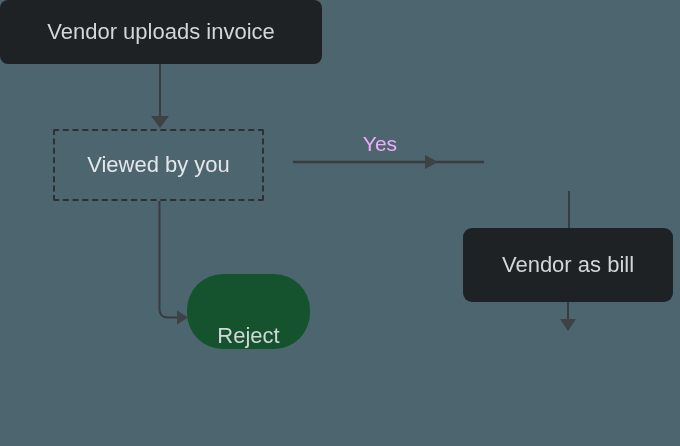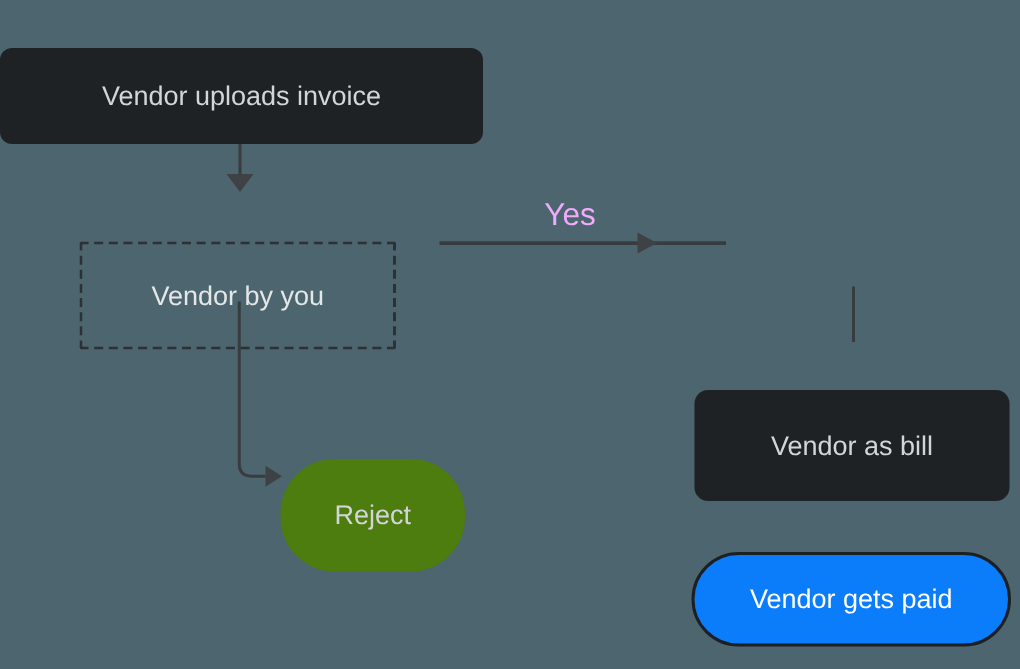--- a/index.html
+++ b/index.html
@@ -17,33 +17,32 @@
     position: absolute;
     left: 0; top: 0;
     width: 680px; height: 446px;
   }
 
   .node {
     position: absolute;
     display: flex;
     align-items: center;
     justify-content: center;
-    font-size: 18px;
+    font-size: 22px;
     color: #d3d6d8;
     box-sizing: border-box;
     white-space: nowrap;
-    margin-top: 32px;
   }
 
   #n-upload  { left: 0px;   top: 0px;   width: 322px; height: 64px; background: #1f2225; border-radius: 8px; }
   #n-viewed  { left: 53px;  top: 129px; width: 211px; height: 72px; border: 2px dashed #2d3134; border-radius: 2px; color: #e4e7e8; }
   #n-approve { left: 489px; top: 125px; width: 161px; height: 66px; background: #1f2225; border-radius: 33px; }
   #n-marked  { left: 463px; top: 228px; width: 210px; height: 74px; background: #1f2225; border-radius: 9px; }
   #n-paid    { left: 461px; top: 336px; width: 213px; height: 63px; background: #0b7cfa; border: 2px solid #1d2023; border-radius: 32px; color: #ffffff; }
-  #n-reject  { left: 187px; top: 274px; width: 123px; height: 75px; background: #4d7c0f; border-radius: 36px; }
+  #n-reject  { left: 187px; top: 274px; width: 123px; height: 75px; background: #14532d; border-radius: 36px; align-items: flex-end; }
 
   .edge-label {
     position: absolute;
     font-size: 21px;
     color: #f0abfc;
     text-align: center;
     width: 56px;
     white-space: nowrap;
   }
   #l-yes { left: 352px; top: 132px; }
@@ -69,31 +68,28 @@
 
     <path d="M159.5 201 L159.5 309 Q159.5 317.5 168 317.5 L177 317.5" stroke="#383c3f" stroke-width="2" fill="none"></path>
     <polygon points="177,310.5 177,324.5 188,317.5" fill="#3e4245"></polygon>
   </svg>
 
   <div class="node" id="n-upload">
     <span>Vendor uploads invoice</span>
   </div>
 
   <div class="node" id="n-viewed">
-    <span>Vendor by you</span>
+    <span>Viewed by you</span>
   </div>
 
 
   <div class="node" id="n-marked">
     <span>Vendor as bill</span>
   </div>
 
-  <div class="node" id="n-paid">
-    <span>Vendor gets paid</span>
-  </div>
 
   <div class="node" id="n-reject">
     <span>Reject</span>
   </div>
 
   <div class="edge-label" id="l-yes">Yes</div>
 
 </div>
 
 </body></html>

